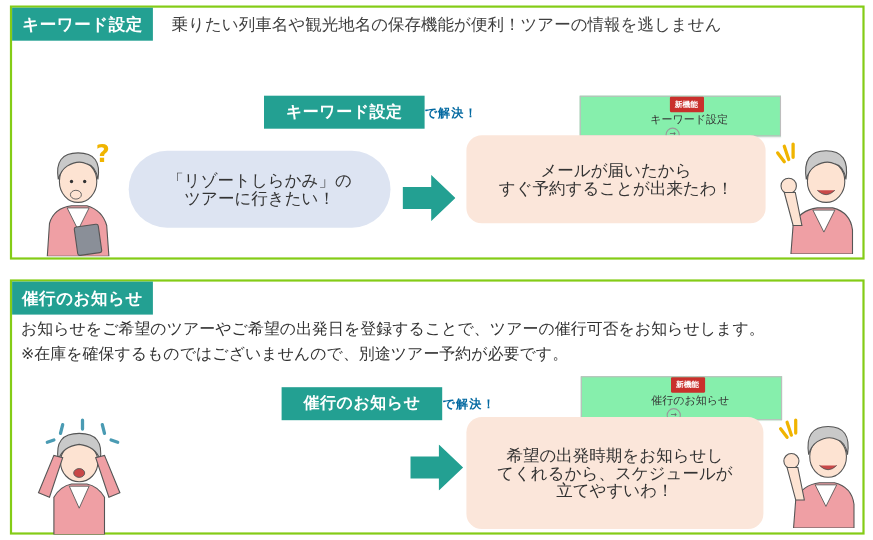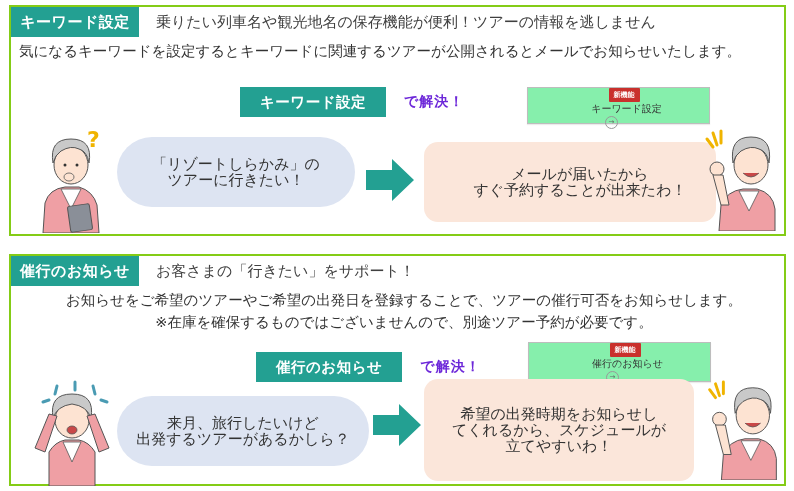--- a/index.html
+++ b/index.html
@@ -12,21 +12,21 @@
          font-weight:bold; font-size:15px; line-height:30px; padding:0 18px; letter-spacing:0.5px; }
   .p1 .tag { width:128px; text-align:center; padding:0; }
   .p2 .tag { width:128px; text-align:center; padding:0; }
   .headline { position:absolute; left:145px; top:0; line-height:30px; color:#404040; font-size:15px; white-space:nowrap; }
   .desc { position:absolute; left:8px; font-size:14.5px; line-height:22px; color:#333; }
   .p1 .desc { top:33px; width:760px; }
   .p2 .desc { top:33px; width:770px; }
   .solve { position:absolute; display:flex; align-items:center; }
   .solve-btn { background:#23a092; color:#fff; font-weight:bold; font-size:14.5px; height:30px; line-height:30px;
                padding:0 20px; letter-spacing:0.5px; }
-  .solve-suffix { color:#6d28d9; font-size:14px; margin-left:18px; font-weight:bold; letter-spacing:1px; }
+  .solve-suffix { color:#0369a1; font-size:11px; margin-left:0; font-weight:bold; letter-spacing:1px; }
   .p1 .solve { left:238px; top:82px; }
   .p2 .solve { left:250px; top:339px; }
   .p2 .solve { position:absolute; }
   .feature-box { position:absolute; width:183px; height:37px; border:1px solid #bdbdbd; background:#86efac;
                  box-shadow:0 1px 1px rgba(0,0,0,0.08); display:flex; align-items:center; box-sizing:border-box;flex-direction:column; }
   .badge { background:#c9302c; color:#fff; font-size:7px; font-weight:bold; padding:2px 5px; margin-left:11px; border-radius:1px; }
   .feature-label { font-size:10px; color:#333; margin-left:16px; flex:1; }
   .circle-arrow { width:11px; height:11px; border:1px solid #999; border-radius:50%; font-size:7px; line-height:11px;
                   text-align:center; color:#666; margin-right:14px; }
   .bubble { position:absolute; display:flex; align-items:center; justify-content:center; text-align:center;
@@ -35,21 +35,20 @@
   .bubble.a { background:#fbe6da; border-radius:14px; }
   .arrow { position:absolute; width:48px; height:42px; }
   .person { position:absolute; }
 </style>
 </head>
 <body>
 
 <div class="panel p1">
   <div class="tag">キーワード設定</div>
   <div class="headline">乗りたい列車名や観光地名の保存機能が便利！ツアーの情報を逃しません</div>
-  <div class="desc">気になるキーワードを設定するとキーワードに関連するツアーが公開されるとメールでお知らせいたします。</div>
 
   <div class="solve" style="left:229px;top:80px;">
     <div class="solve-btn">キーワード設定</div>
     <div class="solve-suffix">で解決！</div>
   </div>
 
   <div class="feature-box" style="left:516px;top:80px;">
     <span class="badge">新機能</span>
     <span class="feature-label">キーワード設定</span>
     <span class="circle-arrow">→</span>
@@ -67,39 +66,38 @@
     <ellipse cx="34" cy="52" rx="5" ry="4" fill="#fde3d2" stroke="#555" stroke-width="0.8"></ellipse>
   </svg>
 
   <div class="bubble q" style="left:106px;top:130px;width:238px;height:70px;white-space:pre-line;">「リゾートしらかみ」の
 ツアーに行きたい！</div>
 
   <svg class="arrow" style="left:355px;top:152px;" viewBox="0 0 48 42">
     <path d="M0 11 L26 11 L26 0 L48 21 L26 42 L26 31 L0 31 Z" fill="#23a092"></path>
   </svg>
 
-  <div class="bubble a" style="left:413px;top:135px;width:272px;height:80px;white-space:pre-line;padding-left:20px;">メールが届いたから
+  <div class="bubble a" style="left:413px;top:116px;width:272px;height:80px;white-space:pre-line;">メールが届いたから
 すぐ予約することが出来たわ！</div>
 
   <svg class="person" style="left:690px;top:118px;" width="80" height="106" viewBox="0 0 80 106">
     <path d="M6 14 L12 22 M12 8 L16 20 M20 6 L20 18" stroke="#f0b400" stroke-width="3" stroke-linecap="round"></path>
     <path d="M18 106 L20 80 Q26 66 42 64 L56 64 Q72 68 74 84 L74 106 Z" fill="#ef9fa4" stroke="#555" stroke-width="1"></path>
     <path d="M38 66 L48 86 L58 66 Z" fill="#fff" stroke="#555" stroke-width="0.8"></path>
     <ellipse cx="50" cy="40" rx="17" ry="19" fill="#fde3d2" stroke="#555" stroke-width="1"></ellipse>
     <path d="M32 38 Q28 12 50 12 Q72 12 68 38 Q66 26 58 24 Q50 20 40 26 Q34 30 32 38 Z" fill="#c9c9c9" stroke="#555" stroke-width="1"></path>
     <path d="M42 48 Q50 56 58 48" fill="#c94848" stroke="#555" stroke-width="0.8"></path>
     <circle cx="16" cy="44" r="7" fill="#fde3d2" stroke="#555" stroke-width="1"></circle>
     <path d="M12 50 L20 80 L28 80 L22 50 Z" fill="#fde3d2" stroke="#555" stroke-width="1"></path>
   </svg>
 </div>
 
 <div class="panel p2">
   <div class="tag">催行のお知らせ</div>
-  <div class="headline">お客さまの「行きたい」をサポート！</div>
-  <div class="desc" style="white-space:pre-line;text-align:center;">お知らせをご希望のツアーやご希望の出発日を登録することで、ツアーの催行可否をお知らせします。
+  <div class="desc" style="white-space:pre-line;">お知らせをご希望のツアーやご希望の出発日を登録することで、ツアーの催行可否をお知らせします。
 ※在庫を確保するものではございませんので、別途ツアー予約が必要です。</div>
 
   <div class="solve" style="left:245px;top:96px;">
     <div class="solve-btn">催行のお知らせ</div>
     <div class="solve-suffix">で解決！</div>
   </div>
 
   <div class="feature-box" style="left:517px;top:86px;height:40px;">
     <span class="badge">新機能</span>
     <span class="feature-label">催行のお知らせ</span>
@@ -110,22 +108,20 @@
     <path d="M30 8 L28 16 M48 4 L48 12 M66 8 L68 16 M22 22 L16 24 M74 22 L80 24" stroke="#4a9bb3" stroke-width="3" stroke-linecap="round"></path>
     <path d="M22 108 L22 74 Q28 64 38 62 L52 62 Q62 64 68 74 L68 108 Z" fill="#ef9fa4" stroke="#555" stroke-width="1"></path>
     <path d="M36 64 L45 84 L54 64 Z" fill="#fff" stroke="#555" stroke-width="0.8"></path>
     <ellipse cx="45" cy="42" rx="17" ry="18" fill="#fde3d2" stroke="#555" stroke-width="1"></ellipse>
     <path d="M26 40 Q22 16 45 16 Q68 16 64 40 Q60 28 45 26 Q30 28 26 40 Z" fill="#c9c9c9" stroke="#555" stroke-width="1"></path>
     <ellipse cx="45" cy="52" rx="5" ry="4" fill="#c94848" stroke="#555" stroke-width="0.8"></ellipse>
     <path d="M8 70 L22 36 L30 38 L18 74 Z" fill="#ef9fa4" stroke="#555" stroke-width="1"></path>
     <path d="M82 70 L68 36 L60 38 L72 74 Z" fill="#ef9fa4" stroke="#555" stroke-width="1"></path>
   </svg>
 
-  <div class="bubble q" style="left:106px;top:140px;width:252px;height:70px;white-space:pre-line;">来月、旅行したいけど
-出発するツアーがあるかしら？</div>
 
   <svg class="arrow" style="left:362px;top:148px;" viewBox="0 0 48 42">
     <path d="M0 11 L26 11 L26 0 L48 21 L26 42 L26 31 L0 31 Z" fill="#23a092"></path>
   </svg>
 
   <div class="bubble a" style="left:413px;top:123px;width:270px;height:102px;white-space:pre-line;">希望の出発時期をお知らせし
 てくれるから、スケジュールが
 立てやすいわ！</div>
 
   <svg class="person" style="left:692px;top:120px;" width="80" height="104" viewBox="0 0 80 106">

